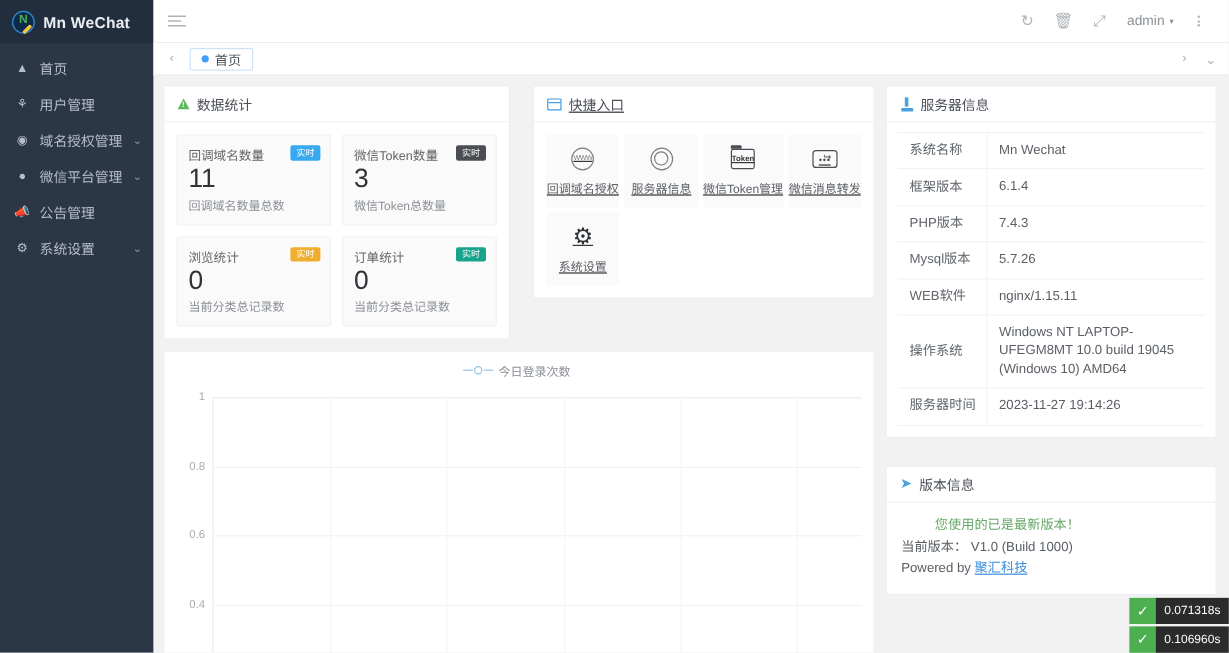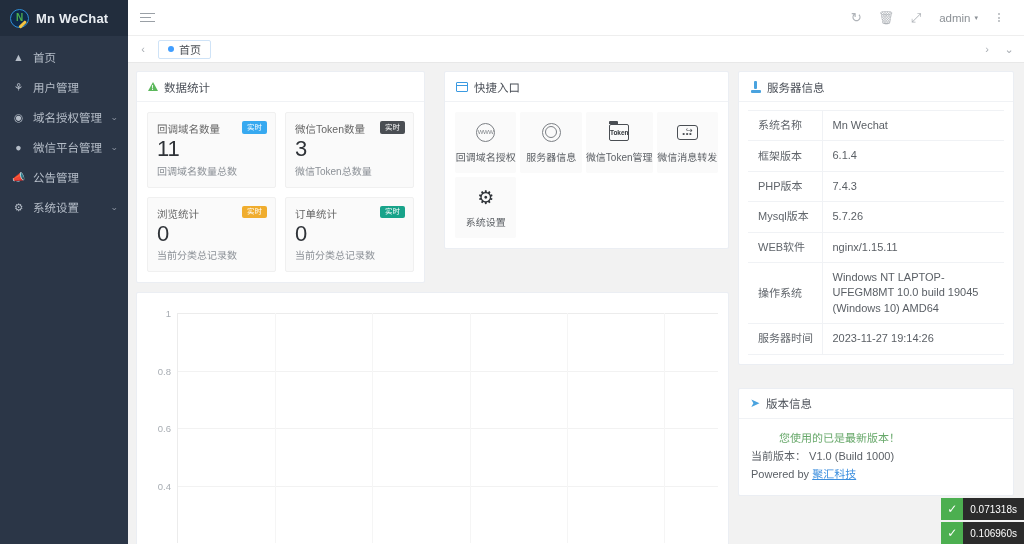--- a/index.html
+++ b/index.html
@@ -190,21 +190,21 @@
   }
   .stat-sub { font-size: 10px; color: #8b9096; white-space: nowrap; }
   .badge {
     position: absolute; top: 8px; right: 8px;
     font-size: 7.5px; color: #fff; line-height: 1;
     padding: 2.5px 5px; border-radius: 2px;
     transform: scale(1); white-space: nowrap;
   }
 
   
-  .quick-panel { flex: 1 1 auto; min-width: 0; }
+  .quick-panel { flex: 1 1 auto; min-width: 0; text-decoration: underline; }
   .quick-grid {
     display: grid; grid-template-columns: repeat(4, 1fr);
     gap: 4px;
   }
   .quick-cell {
     background: #fafafa; border-radius: 2px;
     height: 61px; display: flex; flex-direction: column;
     align-items: center; justify-content: center; gap: 6px;
     cursor: pointer;
   }
@@ -473,20 +473,28 @@
                   <span class="quick-label">系统设置</span>
                 </div>
               </div>
             </div>
           </section>
 
         </div>
 
         <section class="panel chart-panel">
           <div class="chart-body">
+            <div class="legend">
+              <span class="legend-mark">
+                <span class="ln"></span>
+                  <span class="cir"></span>
+                  <span class="ln"></span>
+              </span>
+              <span>今日登录次数</span>
+            </div>
             <div class="plot">
               <div class="plot-grid">
                 <div class="hline top" style="top:0"></div>
                 <div class="hline" style="top:25%"></div>
                 <div class="hline" style="top:50%"></div>
                 <div class="hline" style="top:75%"></div>
 
                 <div class="vline" style="left:18%"></div>
                 <div class="vline" style="left:36%"></div>
                 <div class="vline" style="left:54%"></div>

